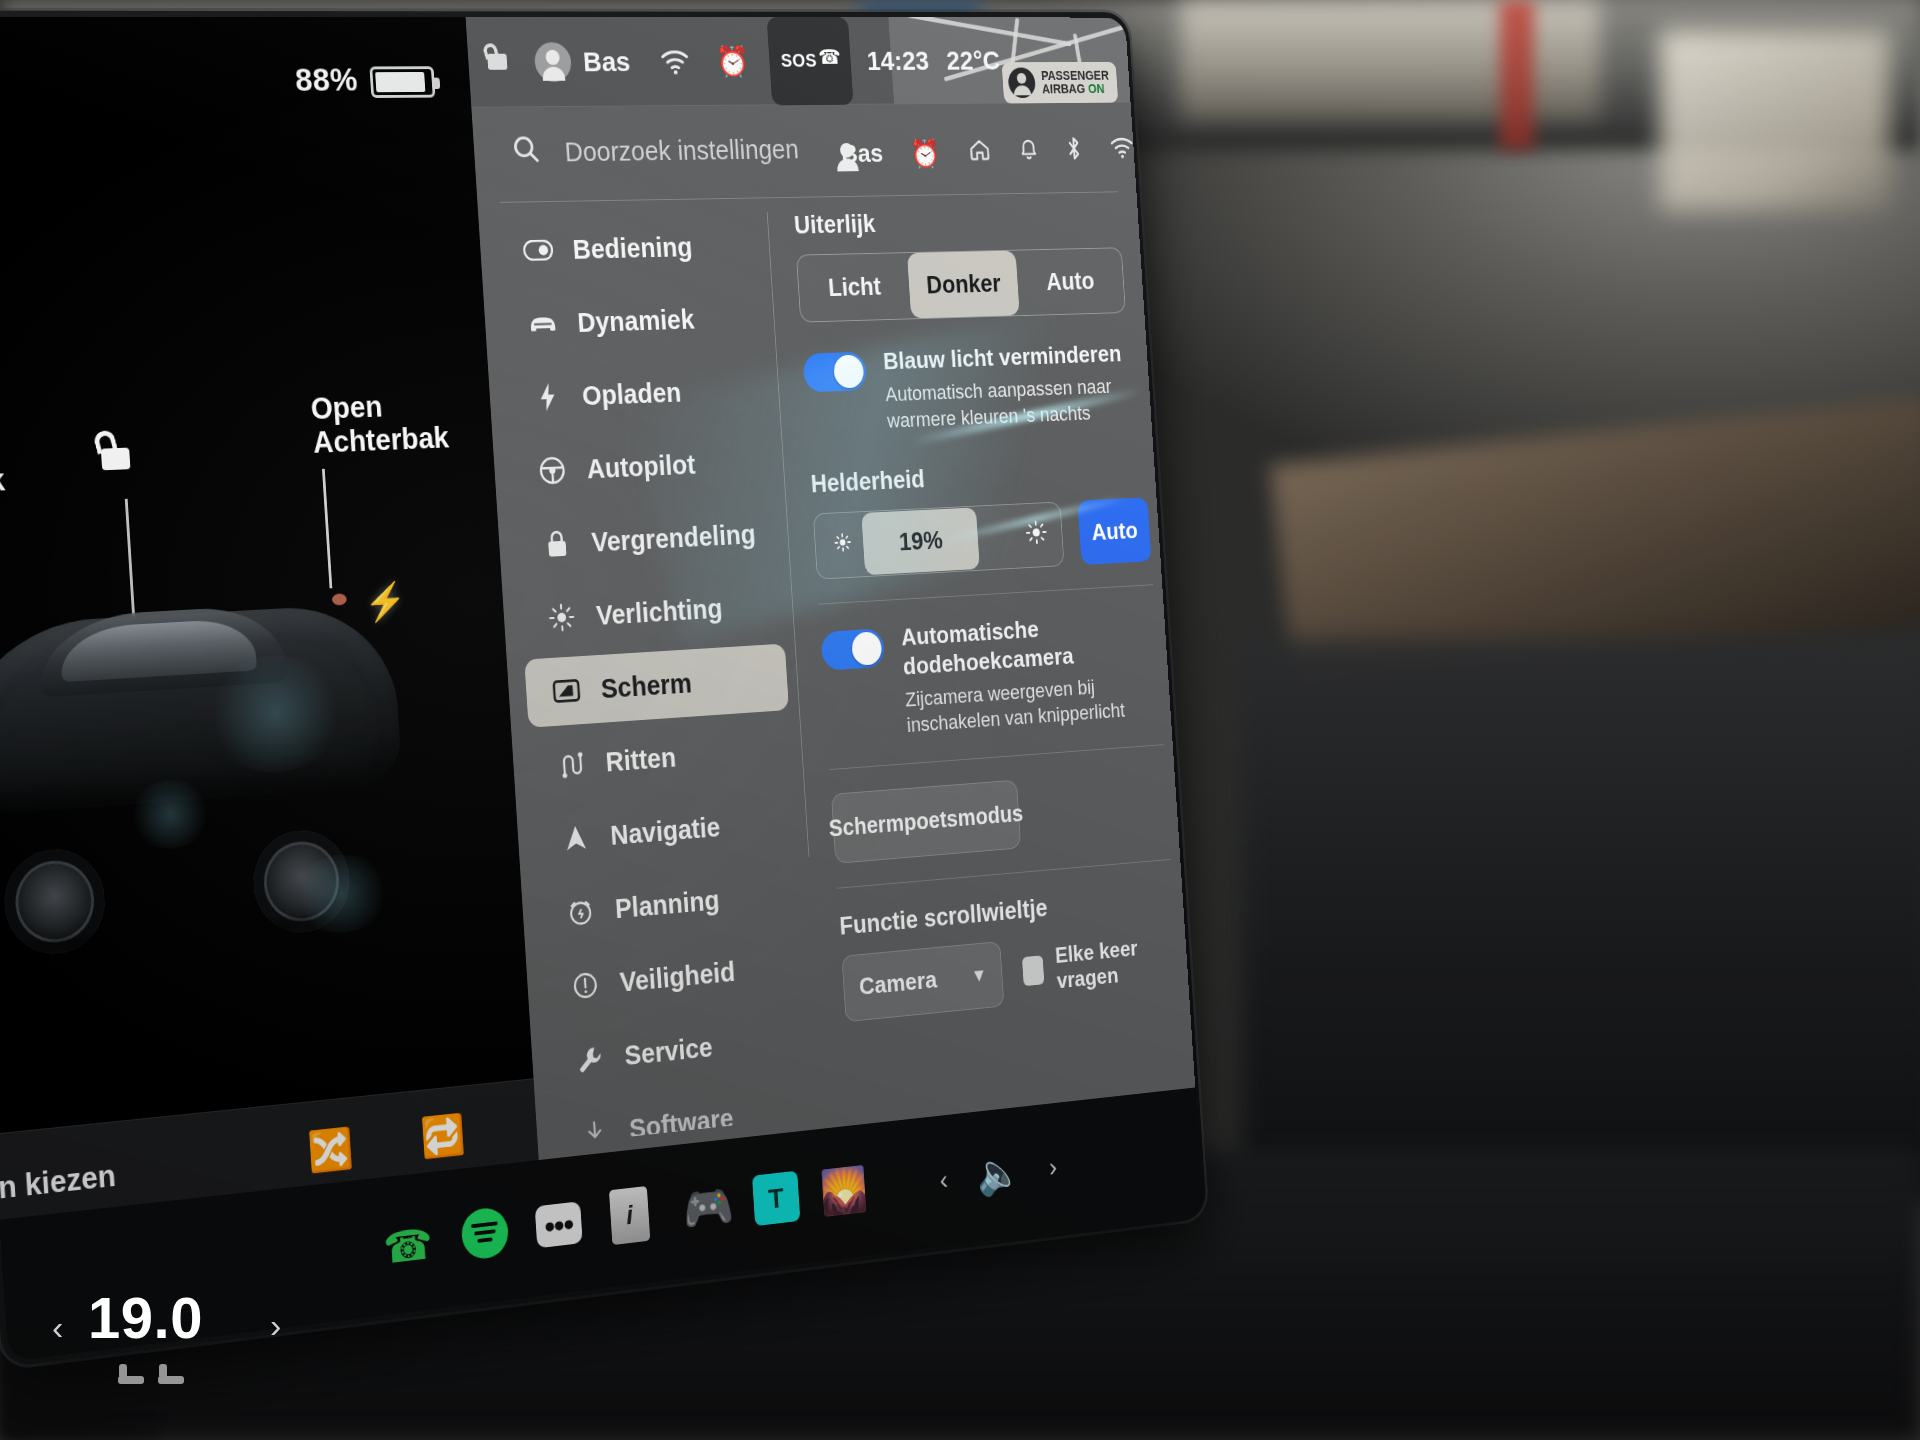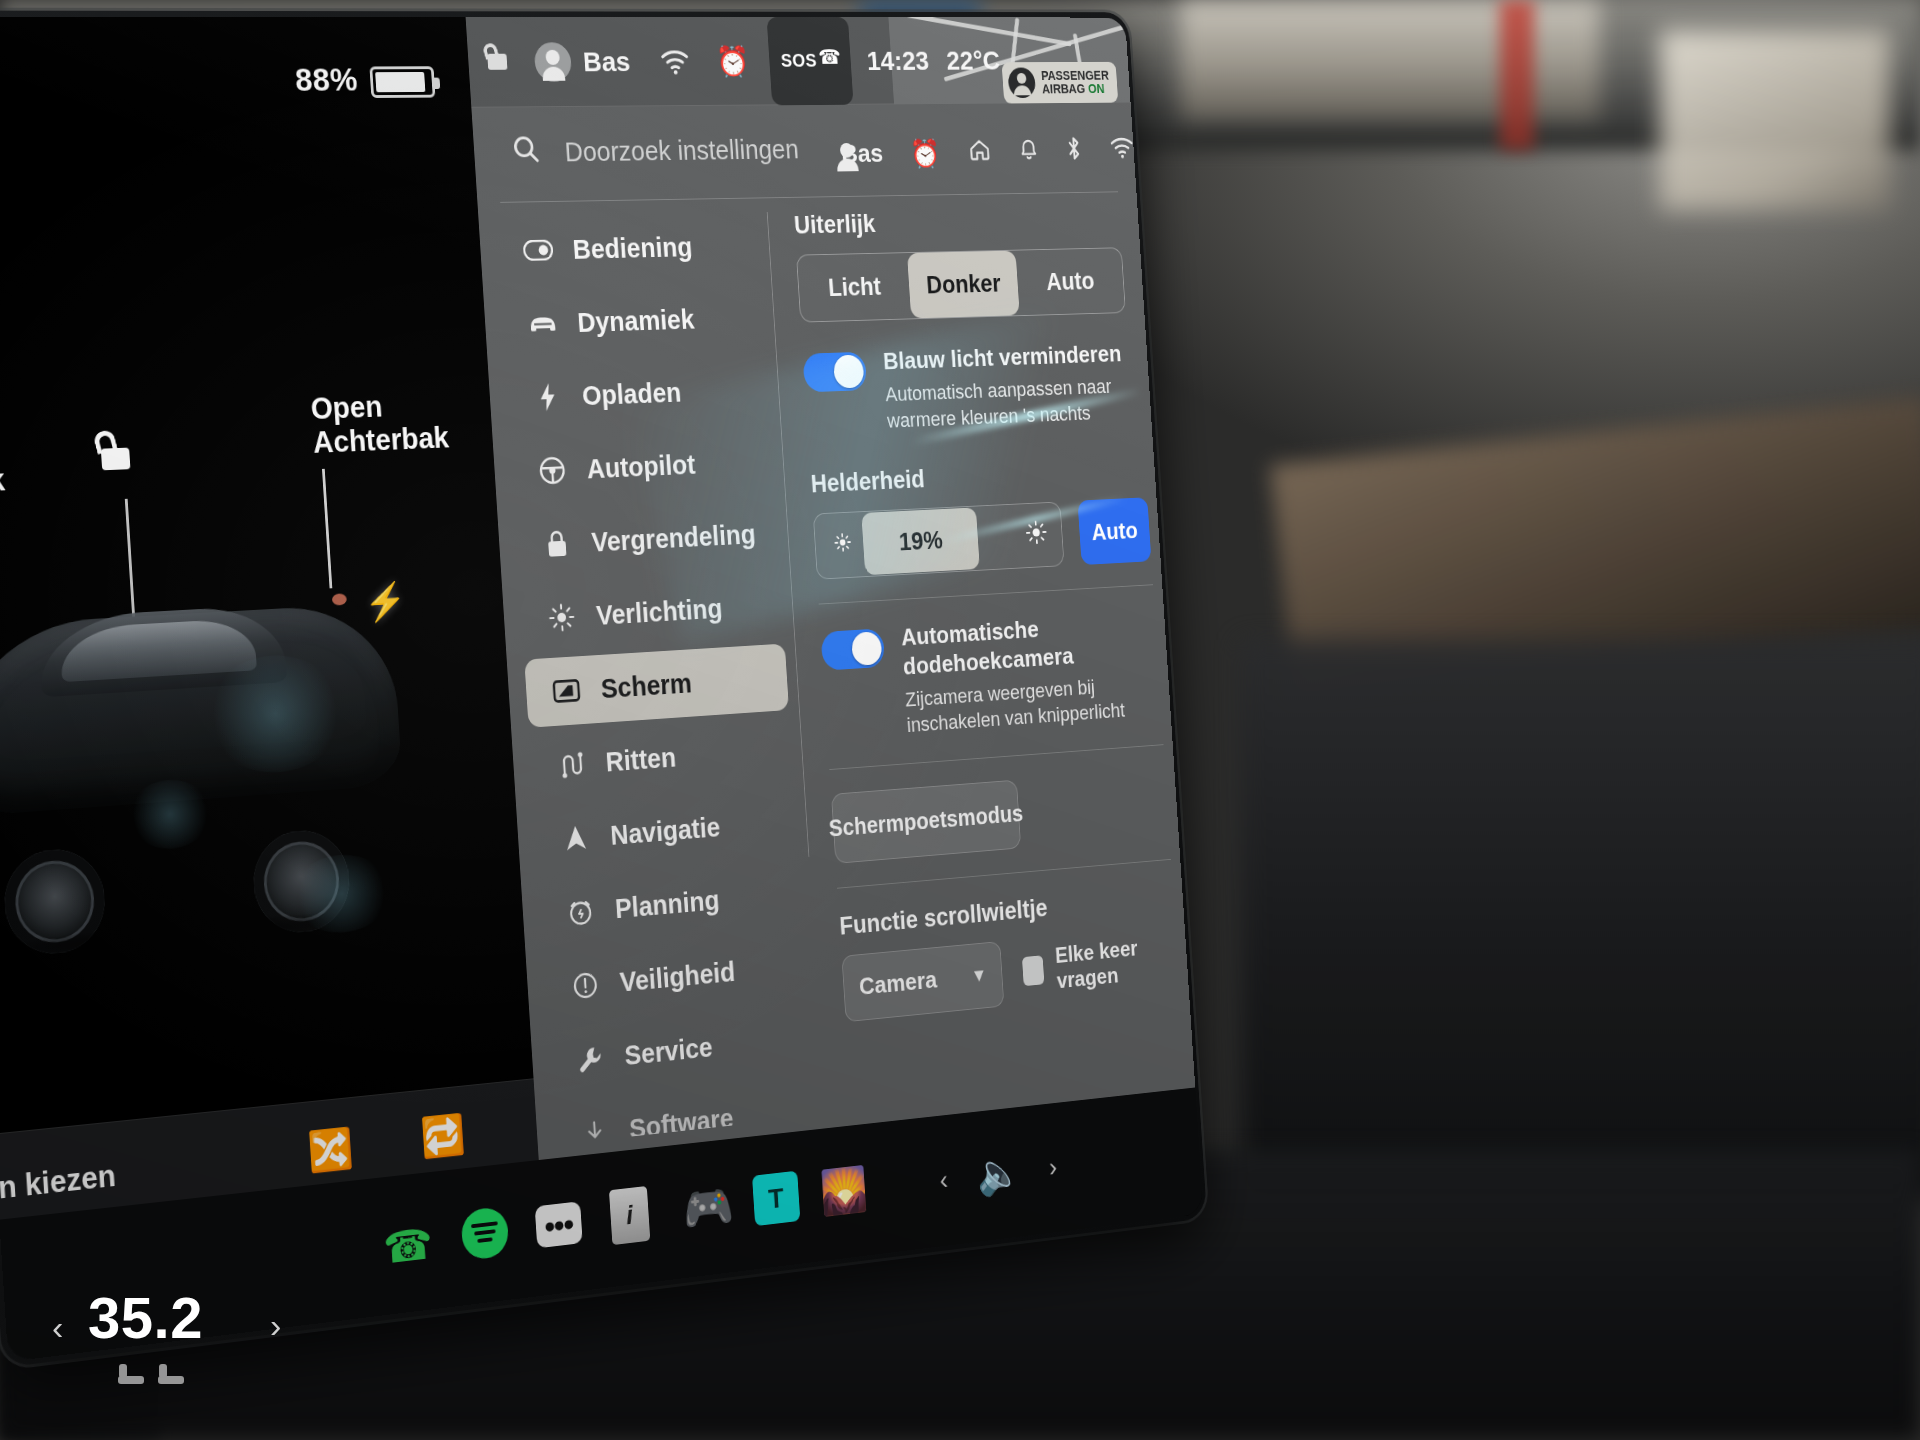--- a/index.html
+++ b/index.html
@@ -950,20 +950,20 @@
 
       <div class="sheen" id="sheen-big"></div>
       <div class="sheen" id="sheen-streak1"></div>
       <div class="sheen" id="sheen-streak2"></div>
       <div id="panel-vignette"></div>
     </div>
   </div>
 
   <div id="climate">
     <div id="cl-left">‹</div>
-    <div id="cl-temp">35.2</div>
+    <div id="cl-temp">19.0</div>
     <div id="cl-right">›</div>
     <div id="cl-seats">
       <div class="seat-ico"></div>
       <div class="seat-ico"></div>
     </div>
   </div>
 </div>
 
 </body></html>

